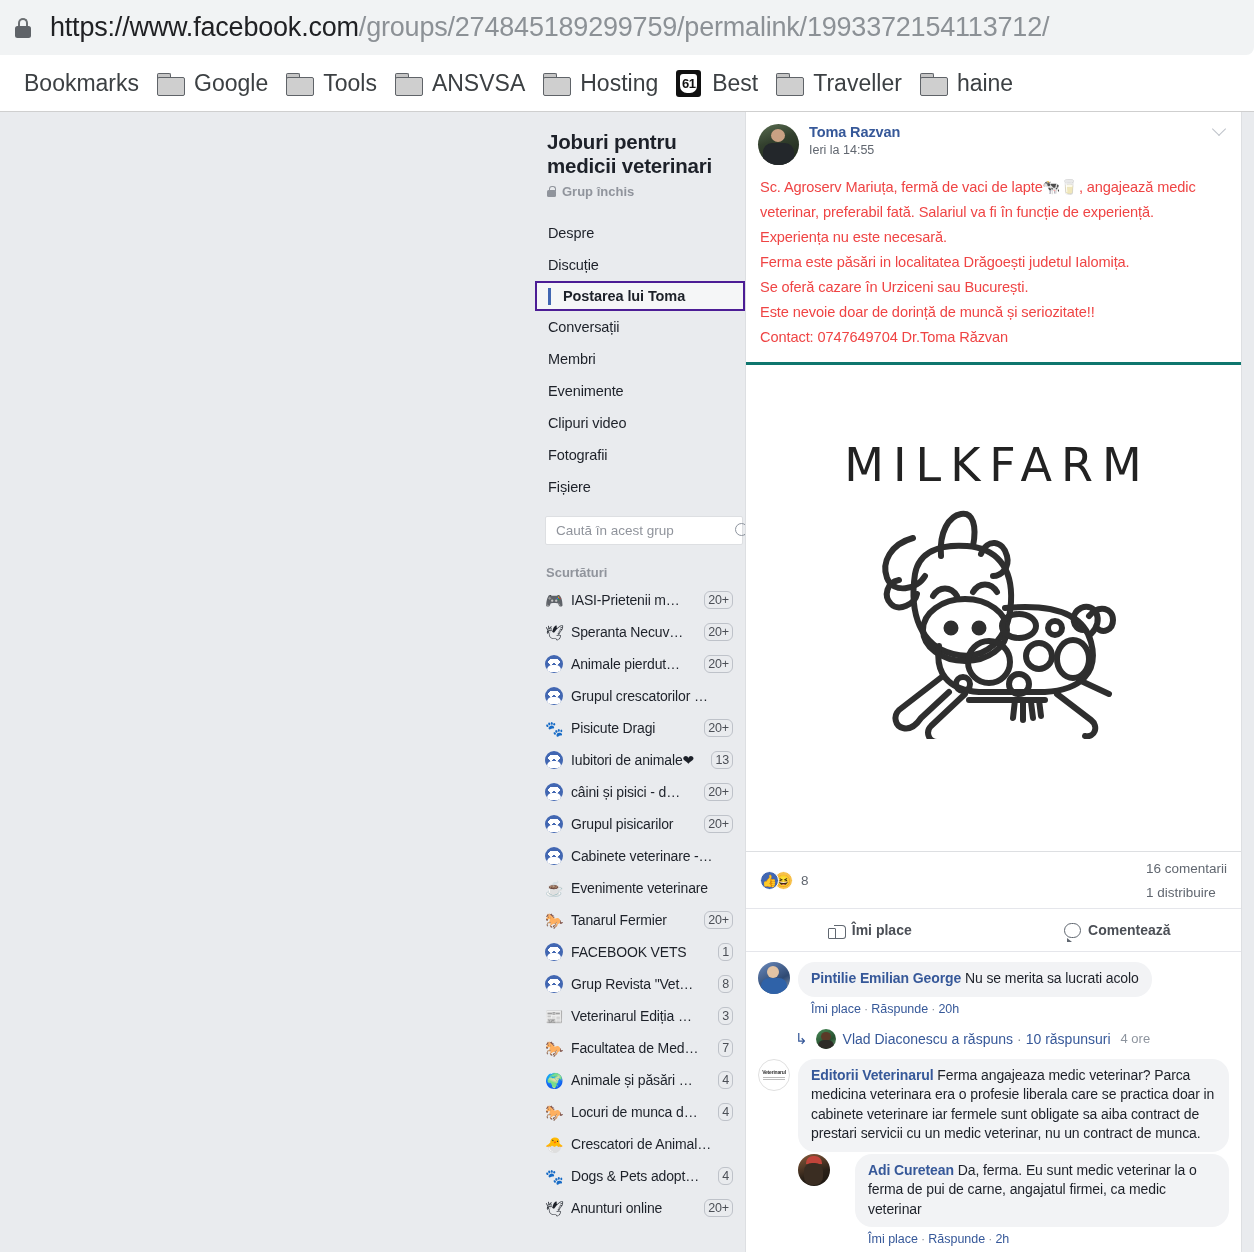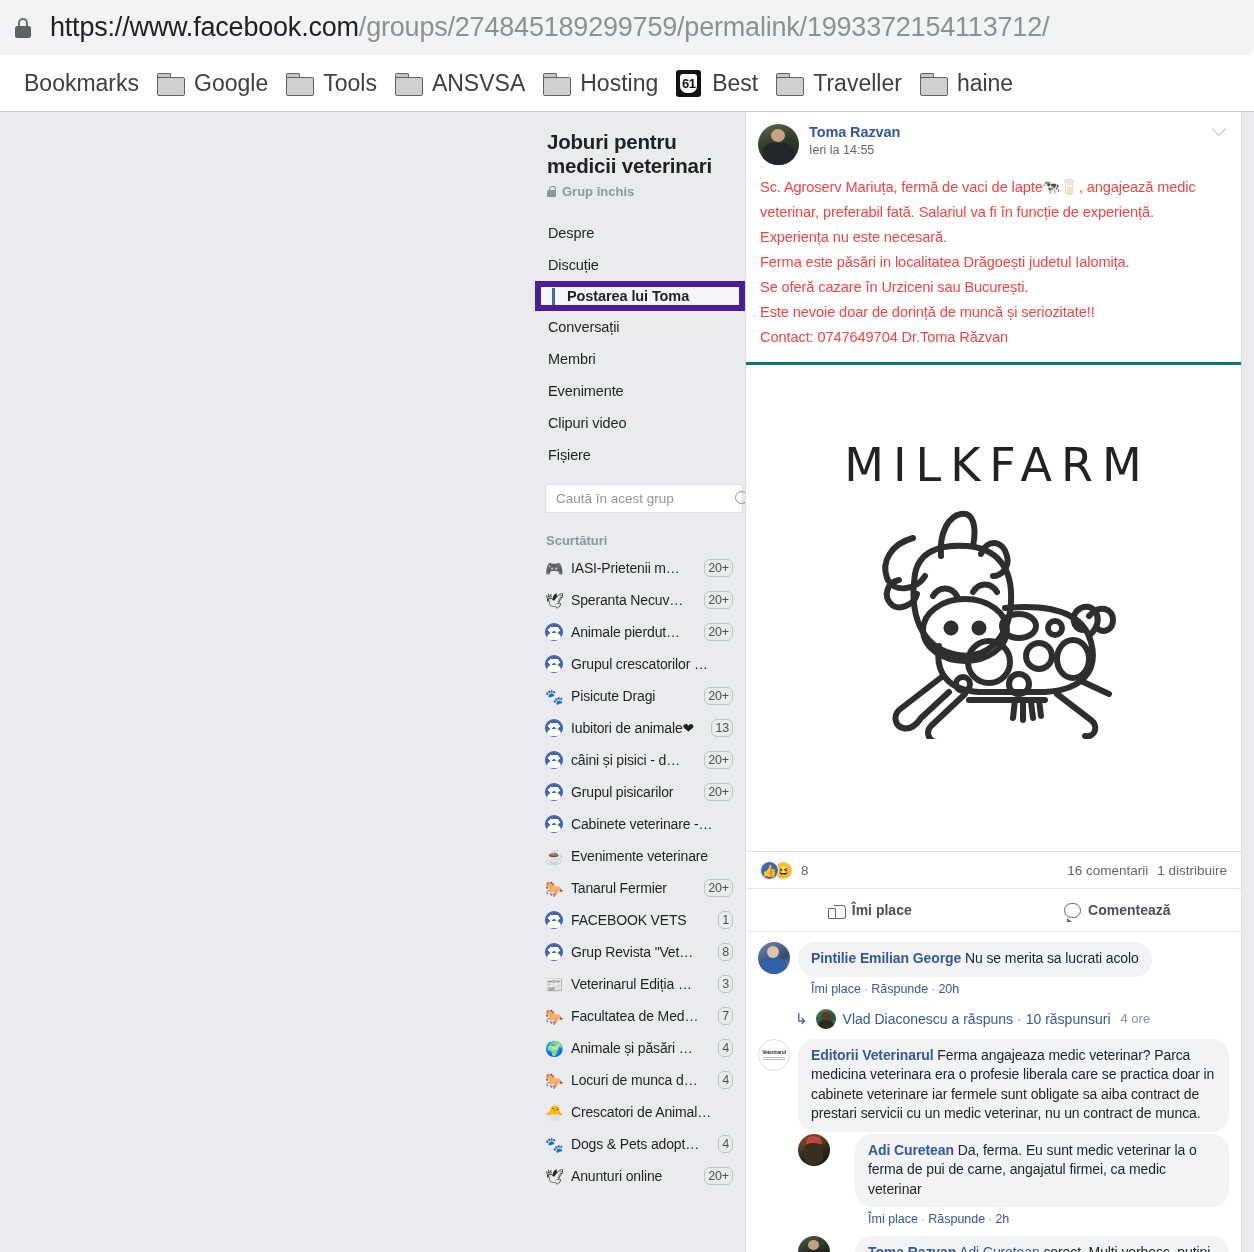--- a/index.html
+++ b/index.html
@@ -147,21 +147,21 @@
   .nav-item {
     height: 32px;
     display: flex; align-items: center;
     padding-left: 13px;
     font-size: 14.5px;
     color: #1d2129;
     letter-spacing: -0.1px;
   }
   .nav-item.active {
     background: #f5f6f7;
-    border: 6px solid #4c1d95;
+    border: 2px solid #4c1d95;
     font-weight: bold;
     padding-left: 0;
     margin-right: 0px;
     height: 30px;
   }
   .nav-item.active .accent {
     width: 3px; height: 17px; background: #4267b2; margin: 0 12px 0 11px; flex:none;
   }
 
   #group-search {
@@ -300,21 +300,21 @@
   .reac-icons { display:flex; align-items:center; }
   .reac {
     width: 19px; height: 19px; border-radius: 50%;
     display:flex;align-items:center;justify-content:center;
     font-size: 12px;
     border: 1.5px solid #fff;
   }
   .reac.like { background:#4267b2; color:#fff; margin-right:-5px; z-index:2; }
   .reac.haha { background:#f7c04b; margin-right: 0; }
   #reaction-count { margin-left: 8px; color:#616770; font-size:13.5px; }
-  #reactions-right { margin-left:auto; display:flex; gap:9px; }
+  #reactions-right { margin-left:auto; display:flex; gap:9px;flex-direction:column; }
 
   #actions-row {
     display: flex;
     border-bottom: 1px solid #e5e6eb;
     height: 43px;
   }
   .action-btn {
     flex: 1;
     display: flex; align-items: center; justify-content: center;
     font-size: 14px; font-weight: bold; color: #4b4f56;
@@ -482,20 +482,23 @@
       <div class="nav-item">
           <span>Membri</span>
         </div>
       <div class="nav-item">
           <span>Evenimente</span>
         </div>
       <div class="nav-item">
           <span>Clipuri video</span>
         </div>
       <div class="nav-item">
+          <span>Fotografii</span>
+        </div>
+      <div class="nav-item">
           <span>Fișiere</span>
         </div>
     </div>
 
     <div id="group-search">
       <input type="text" placeholder="Caută în acest grup" style="">
       <span class="mag"></span>
     </div>
 
     <div id="shortcuts-header">Scurtături</div>

